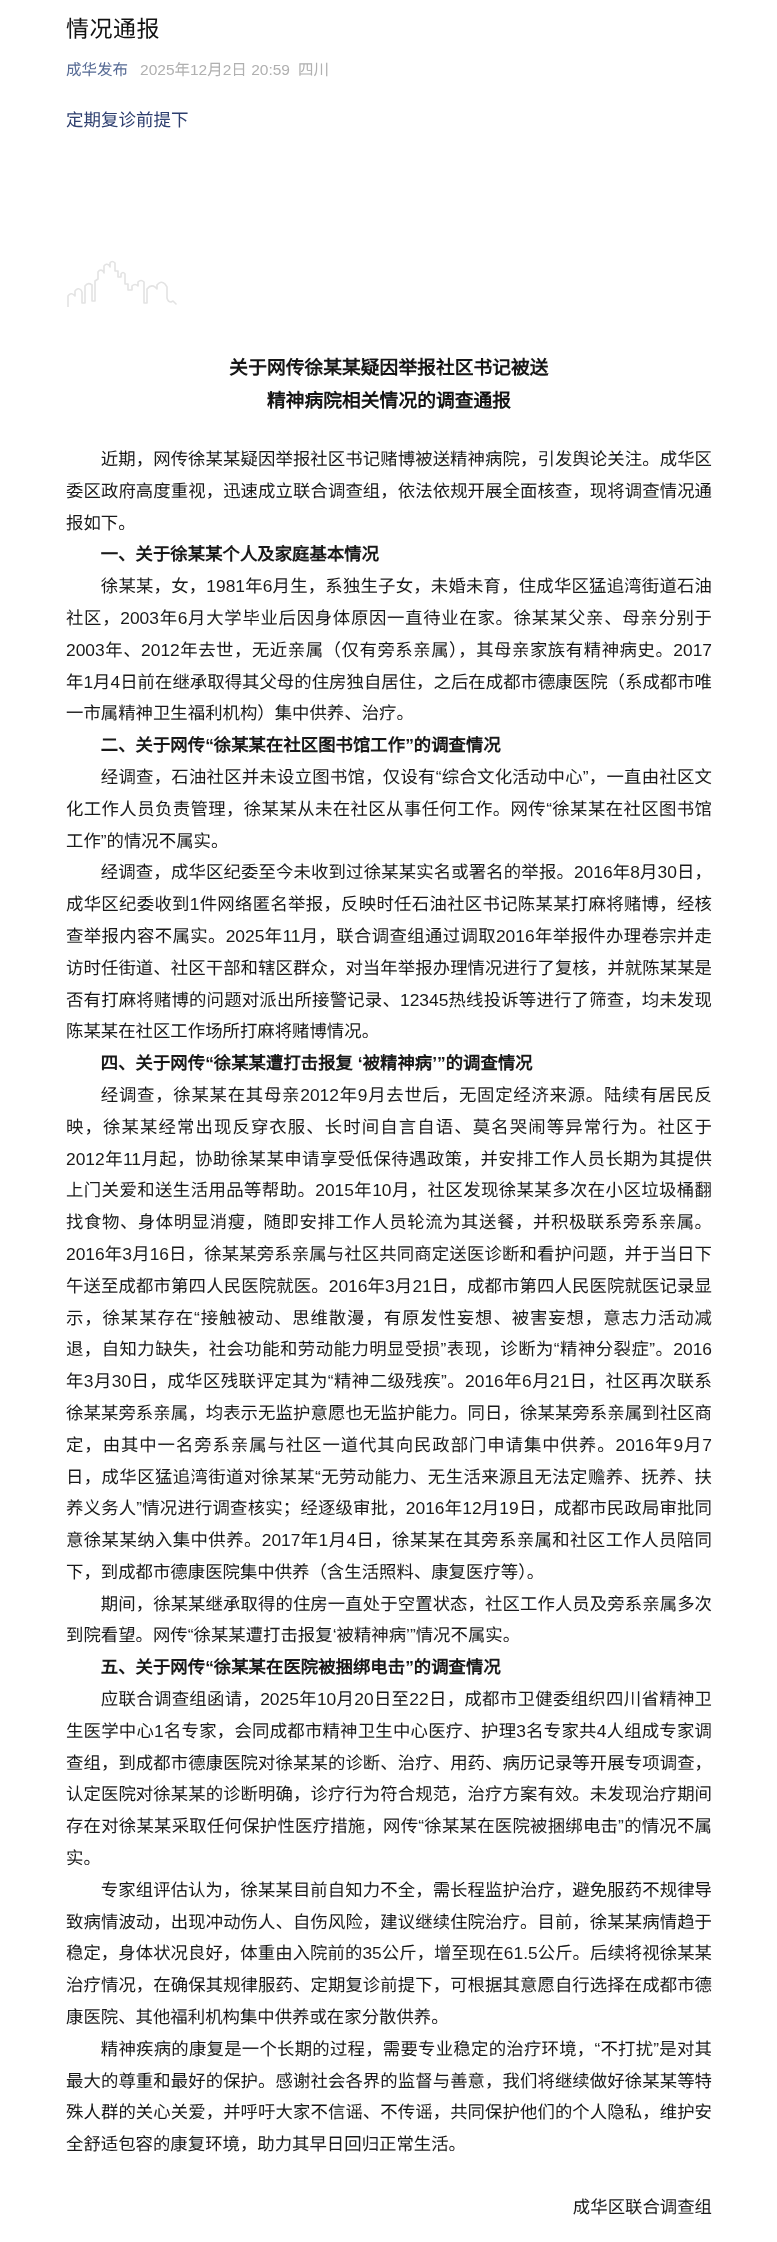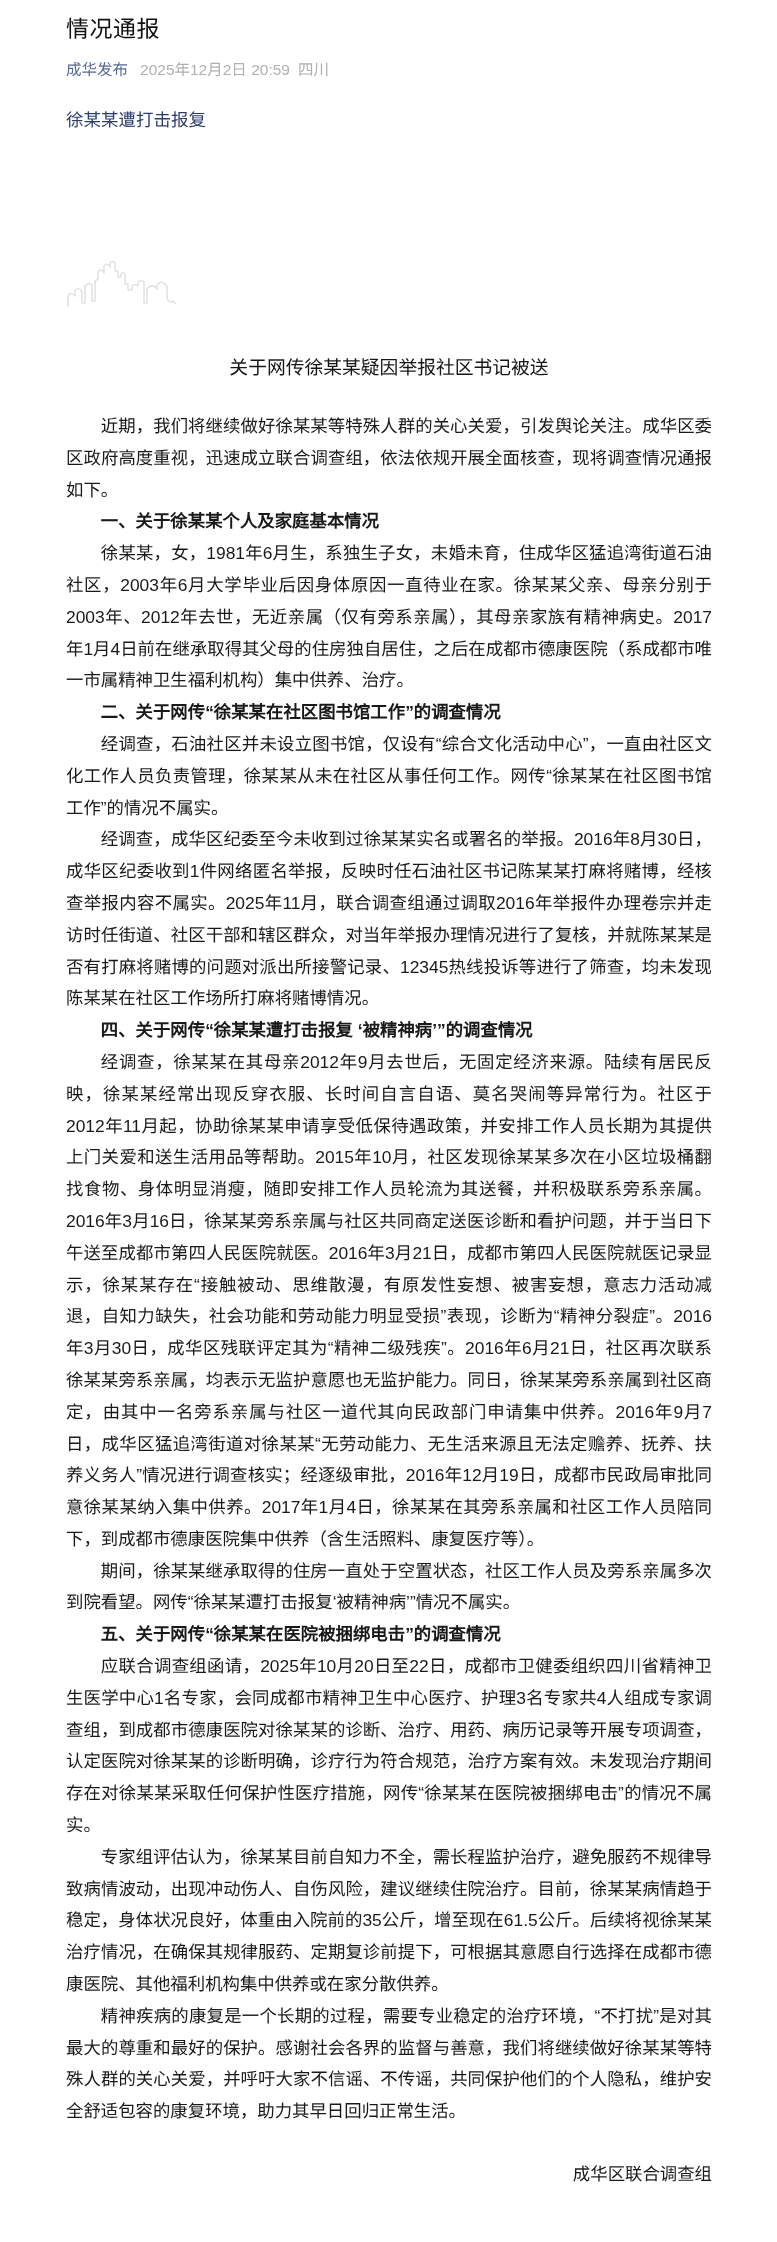--- a/index.html
+++ b/index.html
@@ -17,21 +17,21 @@
   }
   .meta { font-size:15.5px; color:#b0b0b0; margin:0 0 27px; }
   .meta .account { color:#576b95; margin-right:12px; cursor:pointer; }
   .meta .loc { margin-left:8px;text-align:right; }
   .byline { font-size:17.5px; color:#2d3e6e; margin:0; }
 
   .hero { position:relative; height:220px; }
   .hero svg { position:absolute; left:1px; top:128px; }
 
   .title-block p.title-center {
-    text-align:center; font-weight:400; font-size:18.8px;
+    text-align:center; font-weight:700; font-size:18.8px;
     color:#161616; line-height:33px; margin:0; text-indent:0;
   }
 
   .flow {
     margin-top:27px;
     font-size:17.4px; color:#191919;
     line-height:31.8px; text-align:justify;
   }
   .flow p { margin:0; text-indent:2em; }
   .flow p.heading { font-weight:700; }
@@ -43,37 +43,38 @@
 <body>
 
 <div class="wrap">
 
   <h1 class="page-title">情况通报</h1>
 
   <p class="meta">
     <span class="account">成华发布</span><span class="date">2025年12月2日 20:59</span><span class="loc">四川</span>
   </p>
 
-  <p class="byline">徐某某遭打击报复</p>
+  <p class="byline">定期复诊前提下</p>
 
   <div class="hero">
     <svg width="116" height="48" viewBox="0 0 116 48">
       <path d="M1,48 L1,37 q3,-4 6,-1 l1,1 v-5 q3,-4 6,-1 l1,2 v11 h3 v-17
                q3,-4 7,-1 v16 h3 v-20 l3,-2 v-7 q2,-3 5,-1 l1,2 v-7 q2,-3 5,-1 l1,2 v-4
                q2,-3 5,0 v8 h3 v6 h3 v-3 q2,-3 4,0 v10 h3 v6 h4 v-4 q3,-3 6,0 v-4 q3,-3 6,0
                v21 h3 v-14 q4,-5 8,-2 l2,2 v-4 q4,-5 8,-1 l2,3 v11 q1,4 4,4 l2,-1 3,3" fill="none" stroke="#e3e3e3" stroke-width="1.6" stroke-linejoin="round" stroke-linecap="round"></path>
     </svg>
   </div>
 
   <div class="title-block">
       <p class="title-center">关于网传徐某某疑因举报社区书记被送</p>
+      <p class="title-center">精神病院相关情况的调查通报</p>
     </div>
 
   <div class="flow">
-      <p class="para">近期，我们将继续做好徐某某等特殊人群的关心关爱，引发舆论关注。成华区委区政府高度重视，迅速成立联合调查组，依法依规开展全面核查，现将调查情况通报如下。</p>
+      <p class="para">近期，网传徐某某疑因举报社区书记赌博被送精神病院，引发舆论关注。成华区委区政府高度重视，迅速成立联合调查组，依法依规开展全面核查，现将调查情况通报如下。</p>
       <p class="heading">一、关于徐某某个人及家庭基本情况</p>
       <p class="para">徐某某，女，1981年6月生，系独生子女，未婚未育，住成华区猛追湾街道石油社区，2003年6月大学毕业后因身体原因一直待业在家。徐某某父亲、母亲分别于2003年、2012年去世，无近亲属（仅有旁系亲属），其母亲家族有精神病史。2017年1月4日前在继承取得其父母的住房独自居住，之后在成都市德康医院（系成都市唯一市属精神卫生福利机构）集中供养、治疗。</p>
       <p class="heading">二、关于网传“徐某某在社区图书馆工作”的调查情况</p>
       <p class="para">经调查，石油社区并未设立图书馆，仅设有“综合文化活动中心”，一直由社区文化工作人员负责管理，徐某某从未在社区从事任何工作。网传“徐某某在社区图书馆工作”的情况不属实。</p>
       <p class="para">经调查，成华区纪委至今未收到过徐某某实名或署名的举报。2016年8月30日，成华区纪委收到1件网络匿名举报，反映时任石油社区书记陈某某打麻将赌博，经核查举报内容不属实。2025年11月，联合调查组通过调取2016年举报件办理卷宗并走访时任街道、社区干部和辖区群众，对当年举报办理情况进行了复核，并就陈某某是否有打麻将赌博的问题对派出所接警记录、12345热线投诉等进行了筛查，均未发现陈某某在社区工作场所打麻将赌博情况。</p>
       <p class="heading">四、关于网传“徐某某遭打击报复 ‘被精神病’”的调查情况</p>
       <p class="para">经调查，徐某某在其母亲2012年9月去世后，无固定经济来源。陆续有居民反映，徐某某经常出现反穿衣服、长时间自言自语、莫名哭闹等异常行为。社区于2012年11月起，协助徐某某申请享受低保待遇政策，并安排工作人员长期为其提供上门关爱和送生活用品等帮助。2015年10月，社区发现徐某某多次在小区垃圾桶翻找食物、身体明显消瘦，随即安排工作人员轮流为其送餐，并积极联系旁系亲属。2016年3月16日，徐某某旁系亲属与社区共同商定送医诊断和看护问题，并于当日下午送至成都市第四人民医院就医。2016年3月21日，成都市第四人民医院就医记录显示，徐某某存在“接触被动、思维散漫，有原发性妄想、被害妄想，意志力活动减退，自知力缺失，社会功能和劳动能力明显受损”表现，诊断为“精神分裂症”。2016年3月30日，成华区残联评定其为“精神二级残疾”。2016年6月21日，社区再次联系徐某某旁系亲属，均表示无监护意愿也无监护能力。同日，徐某某旁系亲属到社区商定，由其中一名旁系亲属与社区一道代其向民政部门申请集中供养。2016年9月7日，成华区猛追湾街道对徐某某“无劳动能力、无生活来源且无法定赡养、抚养、扶养义务人”情况进行调查核实；经逐级审批，2016年12月19日，成都市民政局审批同意徐某某纳入集中供养。2017年1月4日，徐某某在其旁系亲属和社区工作人员陪同下，到成都市德康医院集中供养（含生活照料、康复医疗等）。</p>
       <p class="para">期间，徐某某继承取得的住房一直处于空置状态，社区工作人员及旁系亲属多次到院看望。网传“徐某某遭打击报复‘被精神病’”情况不属实。</p>
       <p class="heading">五、关于网传“徐某某在医院被捆绑电击”的调查情况</p>
       <p class="para">应联合调查组函请，2025年10月20日至22日，成都市卫健委组织四川省精神卫生医学中心1名专家，会同成都市精神卫生中心医疗、护理3名专家共4人组成专家调查组，到成都市德康医院对徐某某的诊断、治疗、用药、病历记录等开展专项调查，认定医院对徐某某的诊断明确，诊疗行为符合规范，治疗方案有效。未发现治疗期间存在对徐某某采取任何保护性医疗措施，网传“徐某某在医院被捆绑电击”的情况不属实。</p>

